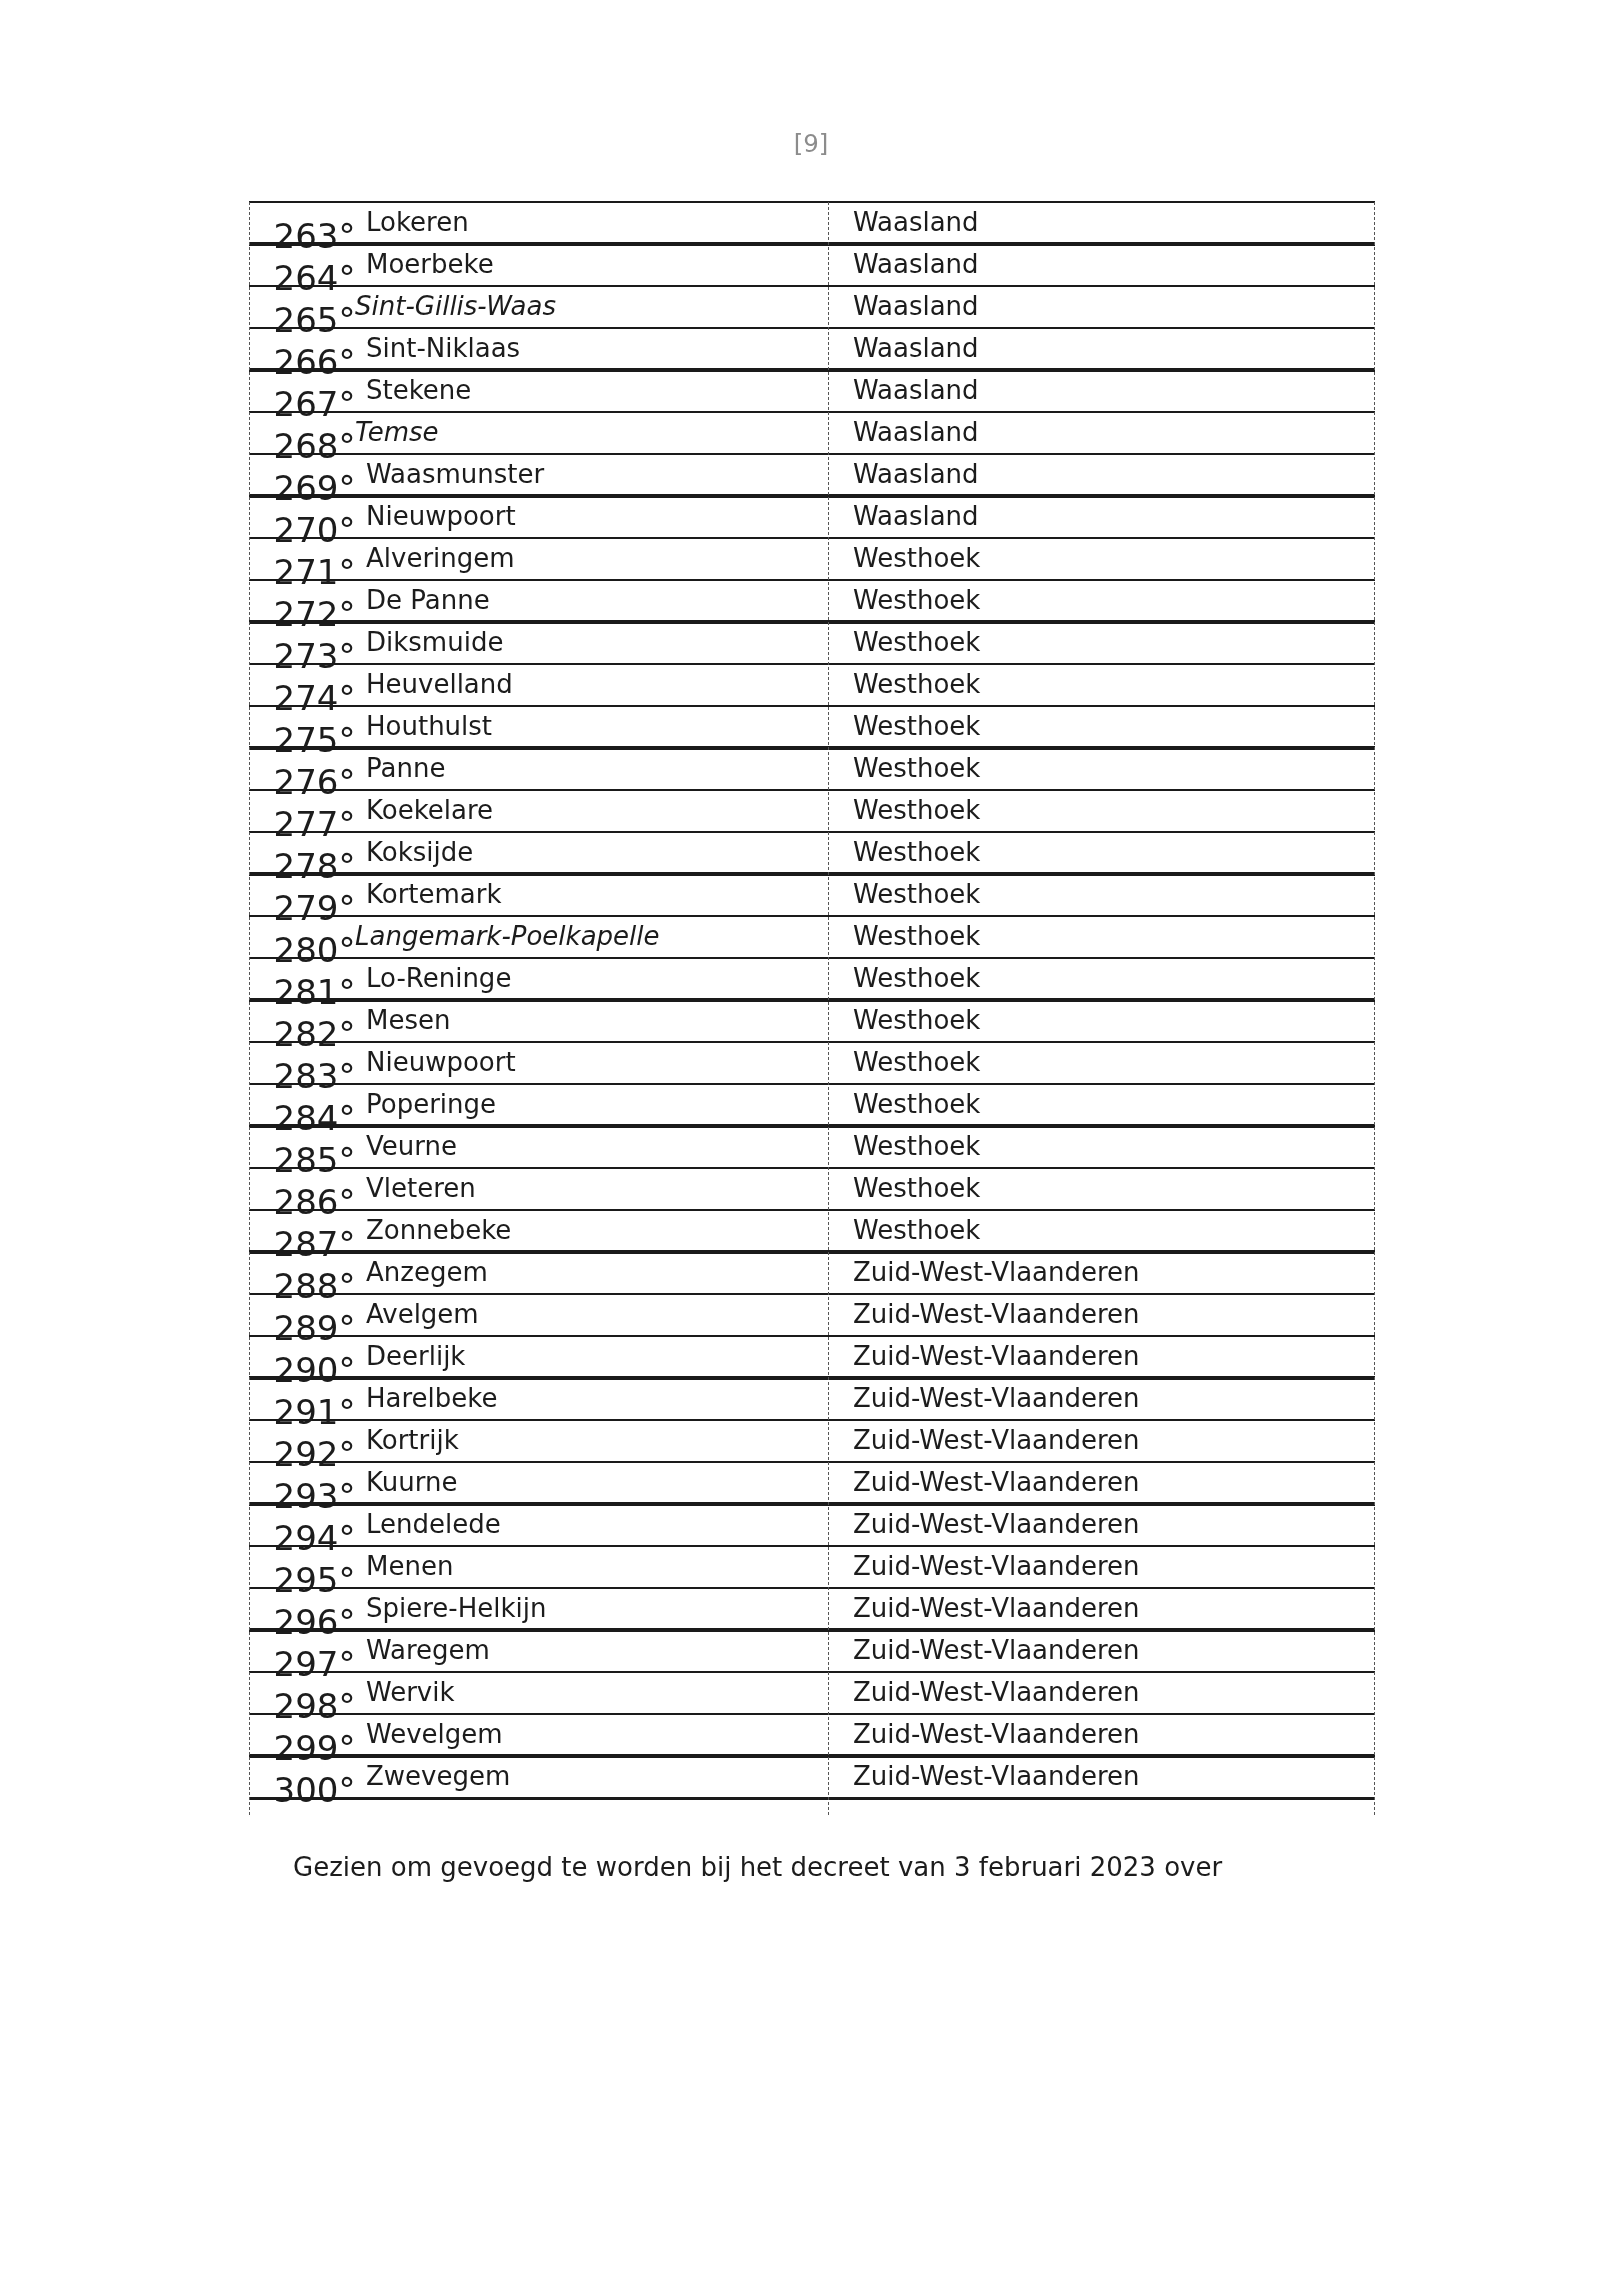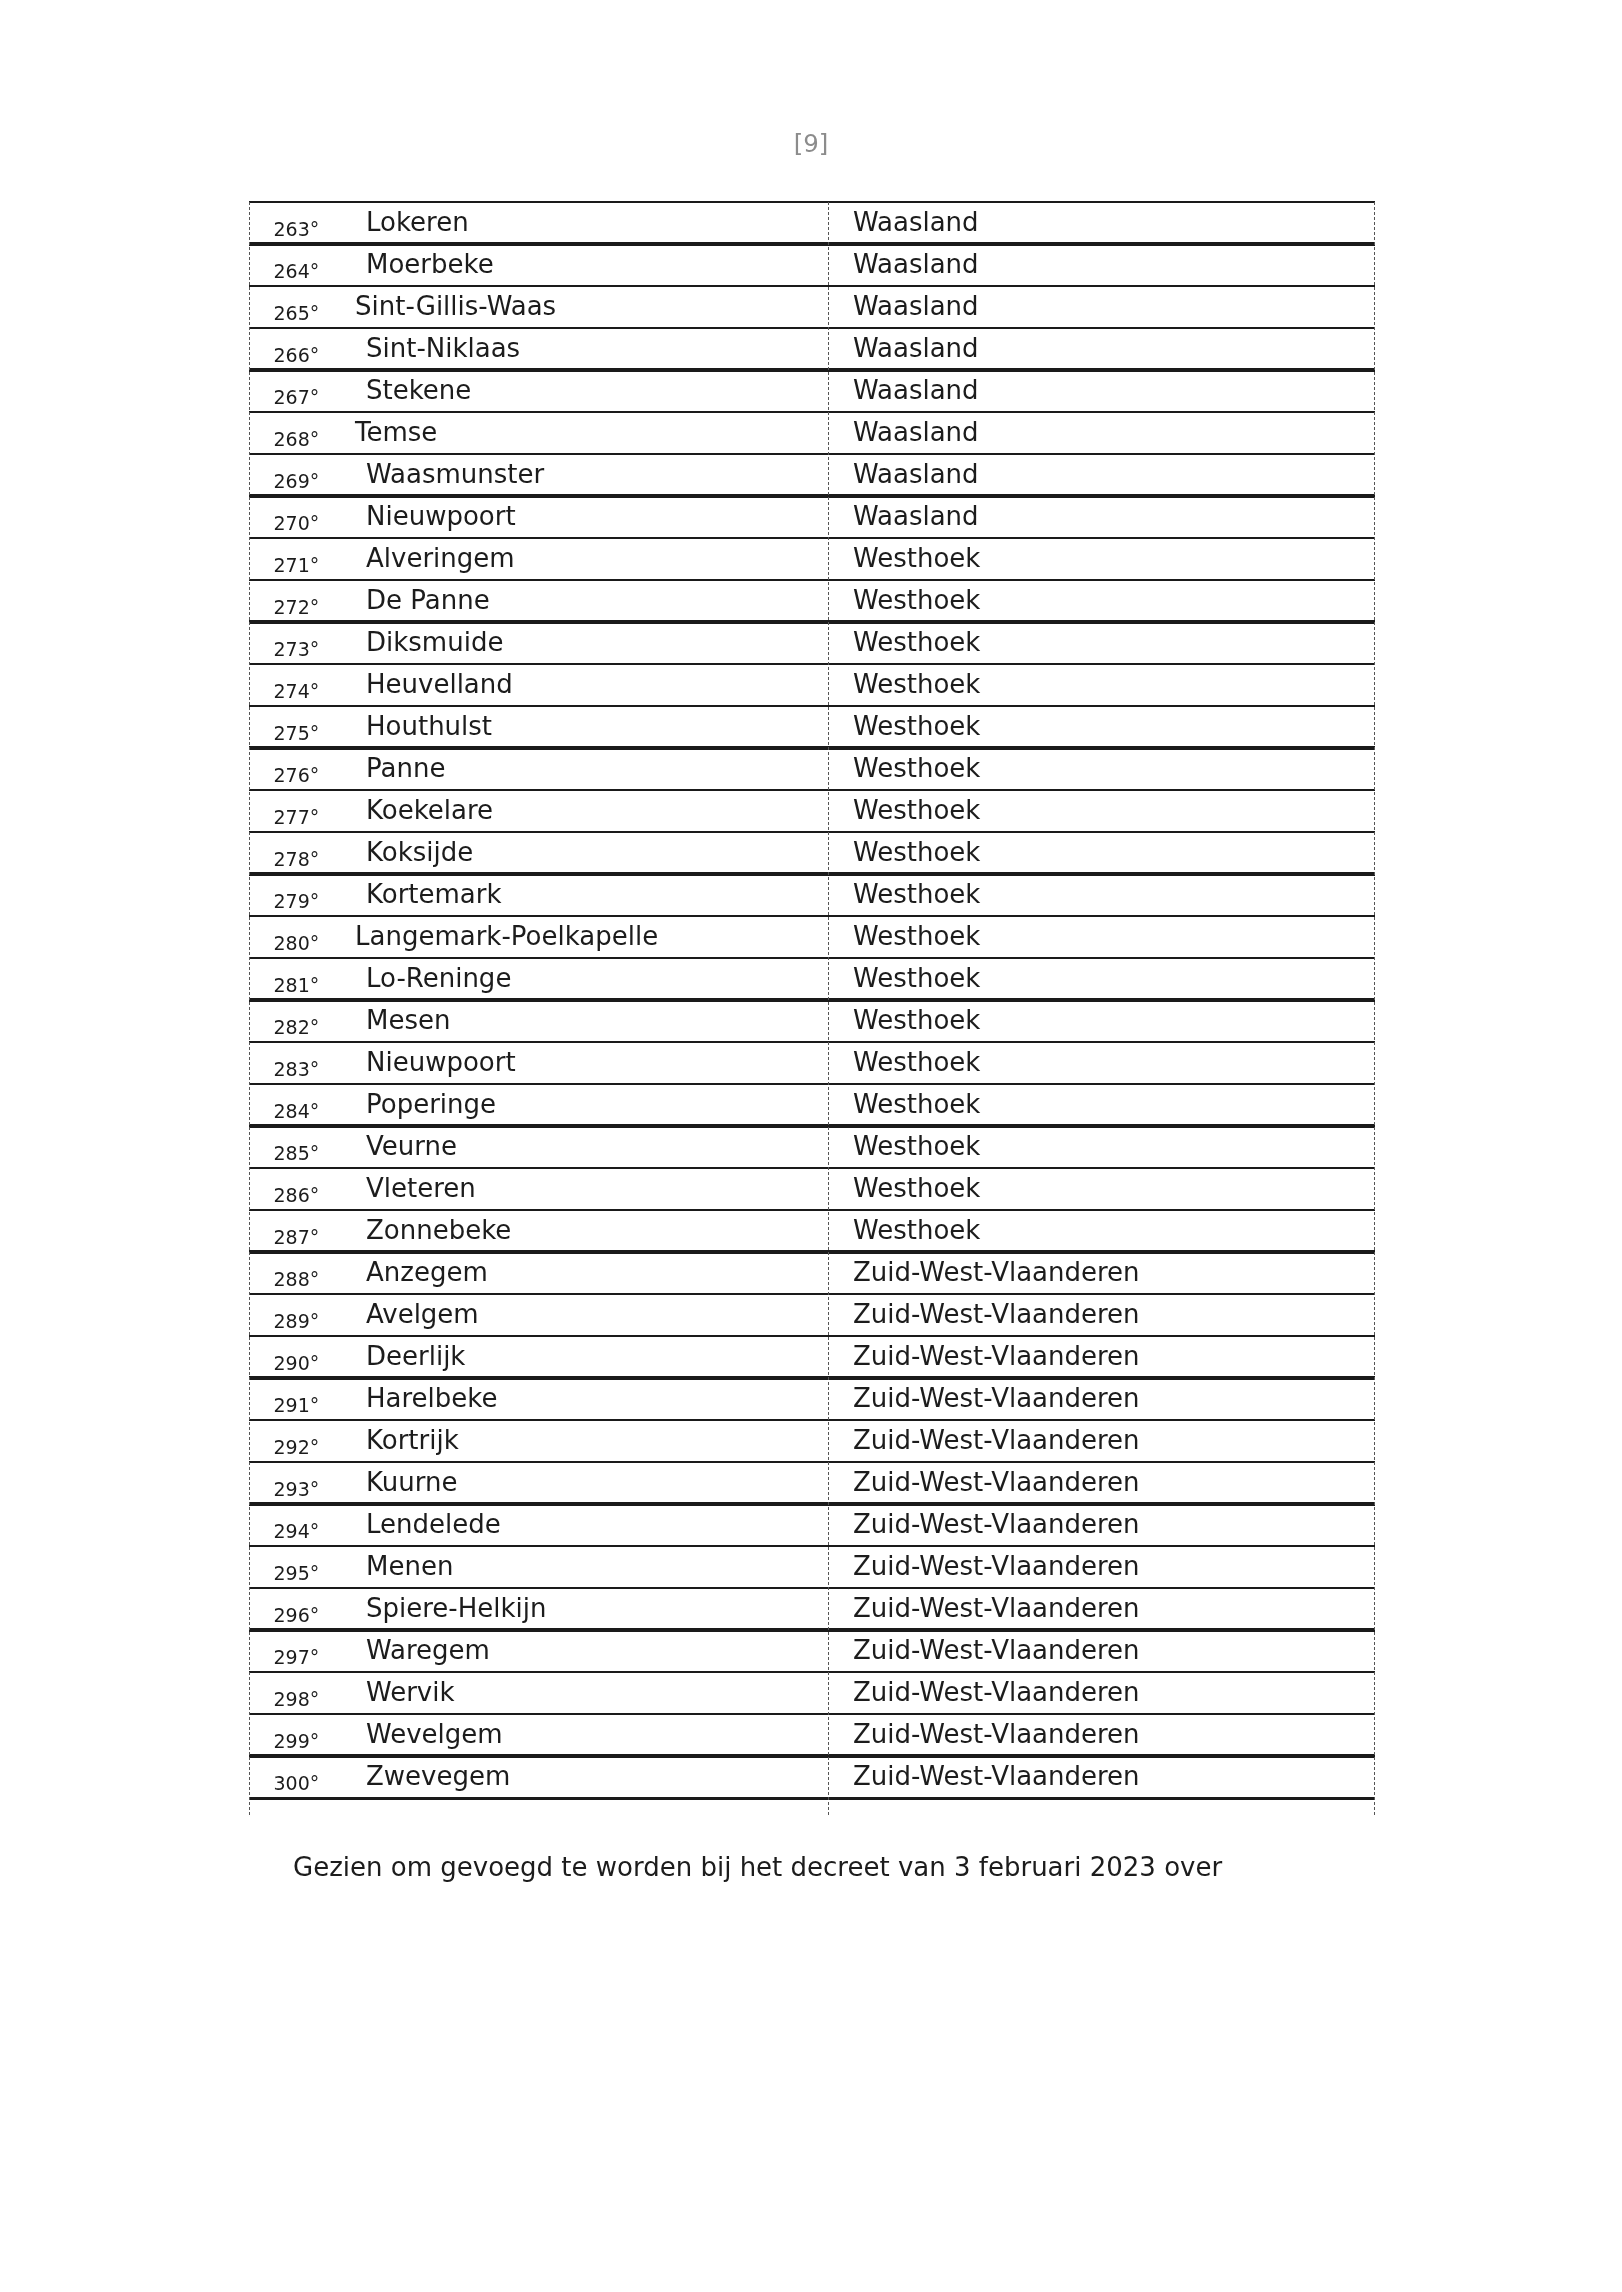--- a/index.html
+++ b/index.html
@@ -14,23 +14,23 @@
     }
     .table-edge-left { left: 0; }
     .table-edge-right { left: 1125px; }
     .table-divider { left: 579px; }
     .top-rule { position: absolute; left: 0; top: -1px; width: 1126px; height: 2px; background: #1a1a1a; }
     .rows { position: absolute; left: 0; top: 0; width: 1126px; }
     .row { position: relative; height: 42px; width: 1126px; }
     .row::after { content: ""; position: absolute; left: 0; right: 0; bottom: -1px; height: 2px; background: #1a1a1a; }
     .row:nth-child(3n+1)::after { height: 3.9px; bottom: -2px; }
     .row:last-child::after { height: 2.9px; bottom: -2px; }
-    .cell-num { position: absolute; left: 24.5px; top: 12px; font-size: 19px; line-height: 31px; white-space: nowrap; }
+    .cell-num { position: absolute; left: 24.5px; top: 19px; font-size: 34px; line-height: 31px; white-space: nowrap; }
     .cell-name { position: absolute; left: 117px; top: 4.9px; font-size: 26px; line-height: 31px; white-space: nowrap; }
-    .cell-name.tight { left: 106px; }
+    .cell-name.tight { left: 106px; font-style: italic; }
     .cell-region { position: absolute; left: 604px; top: 4.9px; font-size: 26px; line-height: 31px; white-space: nowrap; text-align: right; }
     .footer-text { position: absolute; left: 248px; top: 1851px; width: 1137px;
                    font-size: 26px; line-height: 33px; color: #1c1c1c; }
     .footer-line { display: block; white-space: nowrap; margin-left: 45px; }
   </style>
 </head>
 <body>
 
 <div class="page-number">[9]</div>
 

